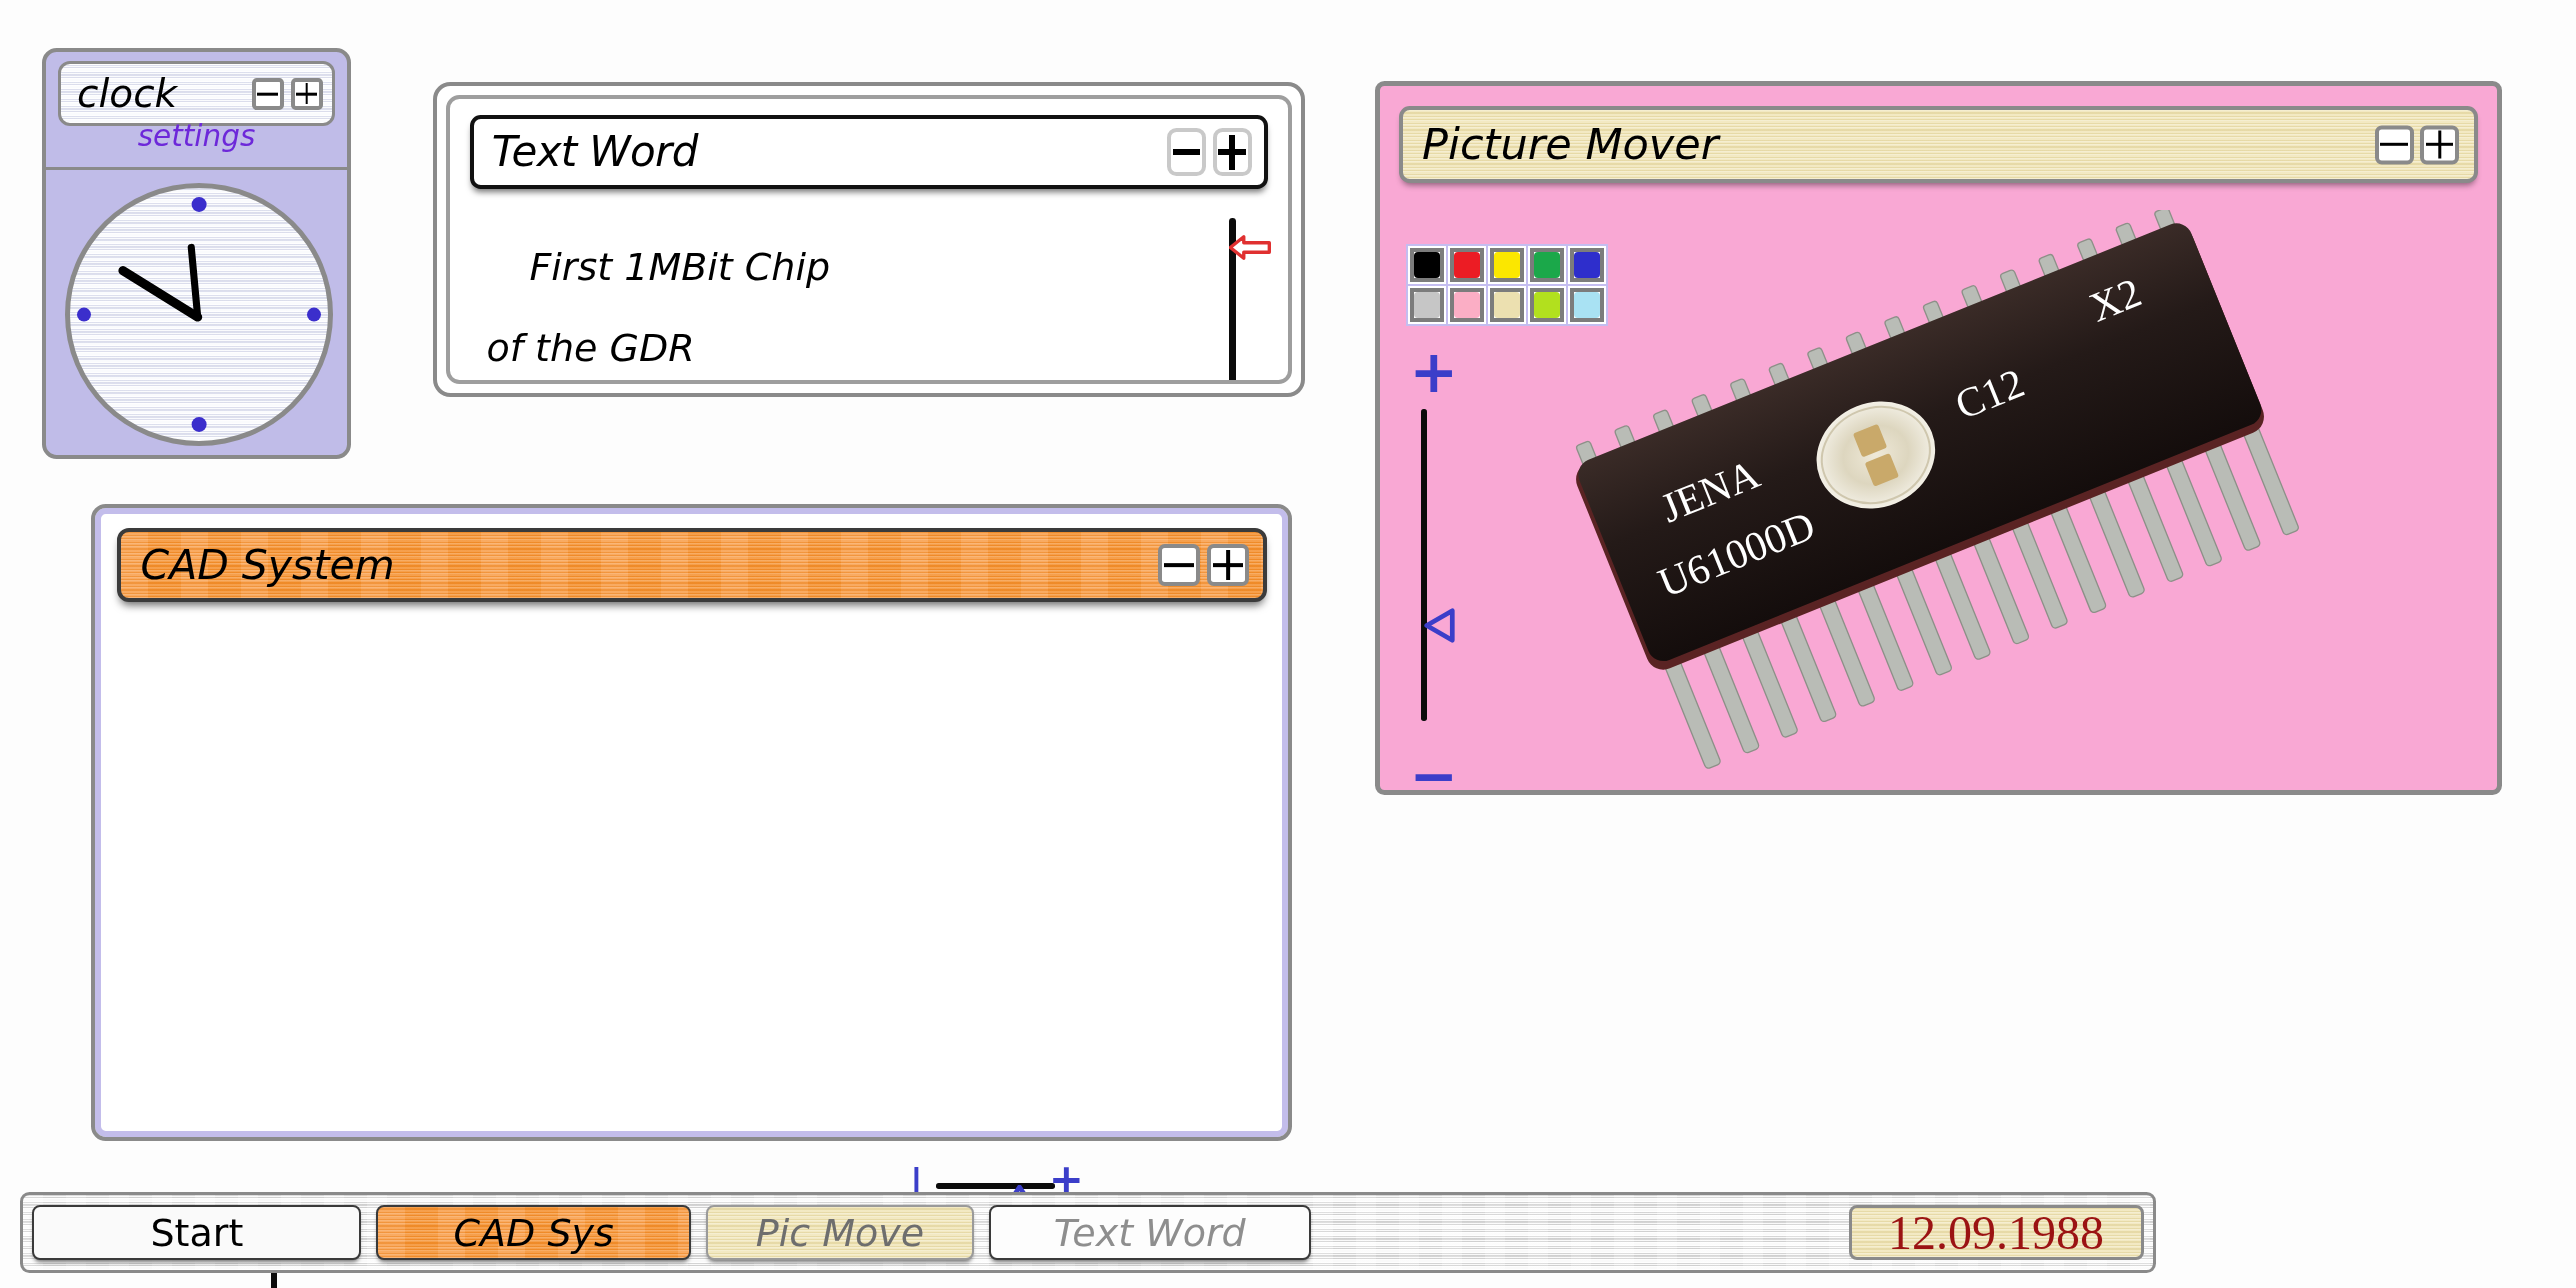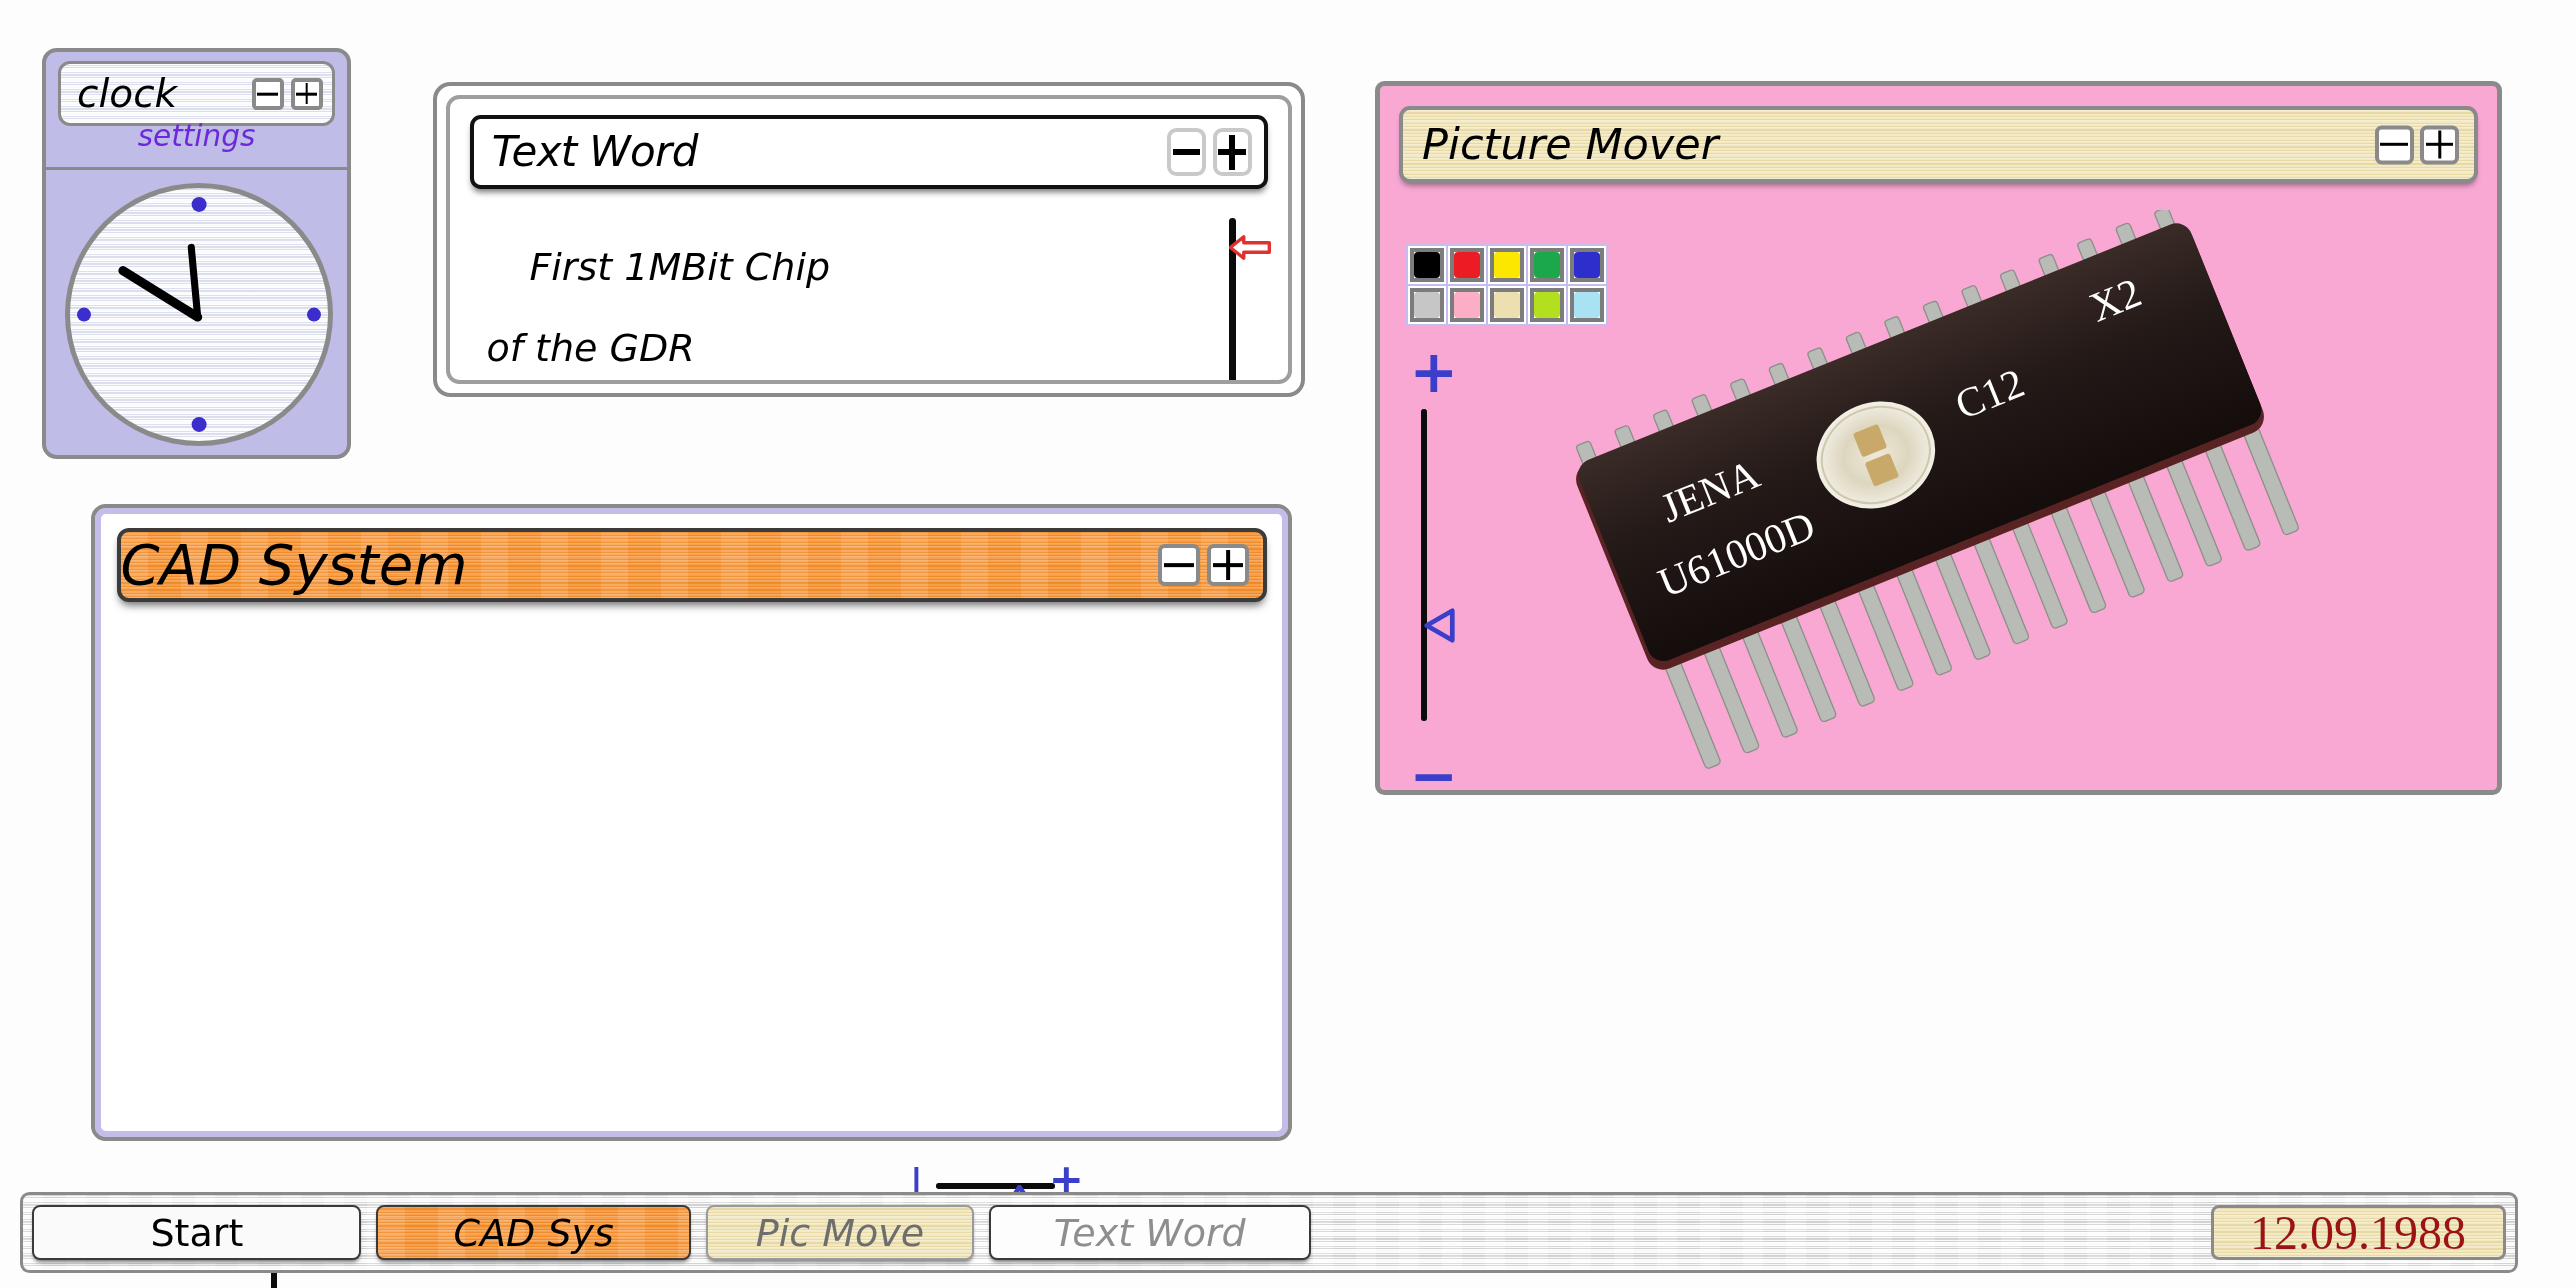--- a/index.html
+++ b/index.html
@@ -107,21 +107,21 @@
     background:#0b0b0b;border-radius:3.4px;}
   #tw-cursor{position:absolute;right:16px;top:131px;width:43px;height:35px;}
 
   
   #cad-win{left:91px;top:504px;width:1201px;height:637px;
     background:#ffffff;border:4.7px solid #8a8a8a;border-radius:14.8px;
     box-shadow:inset 0 0 0 6px #c3bdeb;box-sizing:border-box;}
   #cad-title{left:21.5px;top:20px;width:calc(100% - 43px);height:74px;
     border:4.7px solid #3b3b3b;border-radius:12px;
     box-shadow:0 6px 8px -3.4px rgba(0,0,0,.6);}
-  #cad-title .title-text{font-size:56px;}
+  #cad-title .title-text{font-size:41px;margin-left:20px;}
   #cad-hslider{position:absolute;left:815px;top:654px;width:174px;height:47px;}
   #cad-vslider{position:absolute;left:138px;top:721px;width:81px;height:335px;}
 
   
   #picmover-win{left:1375px;top:81px;width:1127px;height:714px;
     background:#f9a8d4;border:5.4px solid #8a8a8a;border-radius:9.4px;box-sizing:border-box;}
   #pm-title{left:19px;top:20px;width:calc(100% - 38px);height:77px;
     border:4px solid #8a8a8a;border-radius:10.7px;
     box-shadow:0 5.4px 6.7px -3.4px rgba(0,0,0,.45);}
   #pm-title .title-text{font-size:43px;margin-left:19px;}
@@ -137,21 +137,21 @@
   #pm-image{position:absolute;left:144px;top:124px;width:953px;height:570px;}
 
   
   .slider-track-v{position:absolute;left:50%;transform:translateX(-50%);
     width:6px;background:#0b0b0b;border-radius:2.7px;}
   .slider-track-h{position:absolute;top:50%;transform:translateY(-50%);
     height:6px;background:#0b0b0b;border-radius:2.7px;}
   .mark{position:absolute;font-weight:700;color:#3b3ec9;line-height:1;}
 
   
-  #taskbar{position:absolute;left:20px;bottom:14.8px;width:2498px;height:81px;
+  #taskbar{position:absolute;left:20px;bottom:14.8px;width:2136px;height:81px;
     border:3.4px solid #8a8a8a;border-radius:9.4px;box-sizing:border-box;
     display:flex;align-items:center;padding:0 9.4px;}
   .task-btn{
     box-sizing:border-box;height:55px;margin-right:14.8px;
     display:flex;align-items:center;justify-content:center;
     border-radius:8px;border:2.7px solid #3a3a3a;
     font-style:italic;white-space:nowrap;
     box-shadow:0 3.4px 4.7px -2px rgba(0,0,0,.55);
   }
   #task-start{width:329px;font-style:normal;font-size:38px;color:#000;background:#fafafa;}

